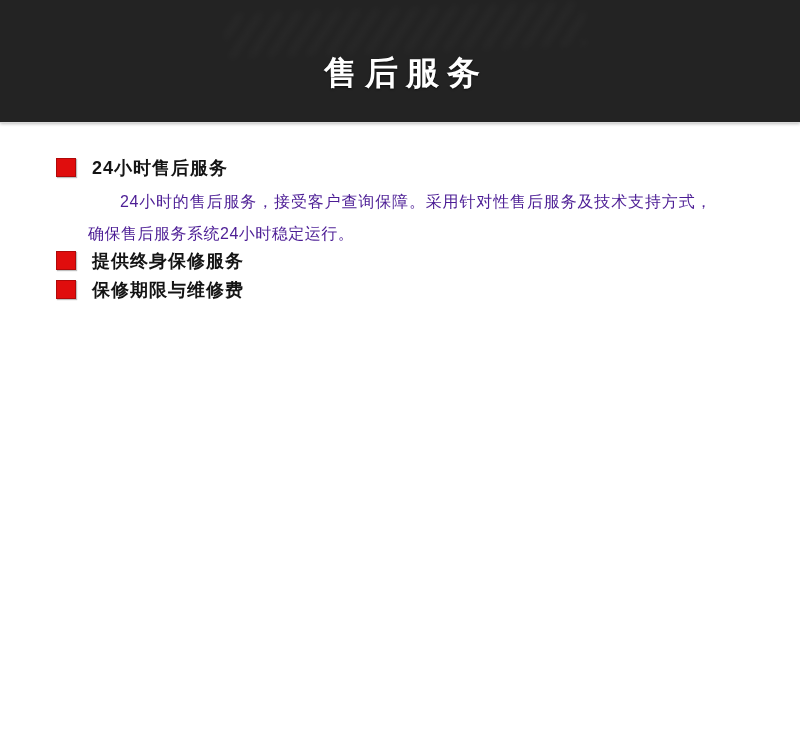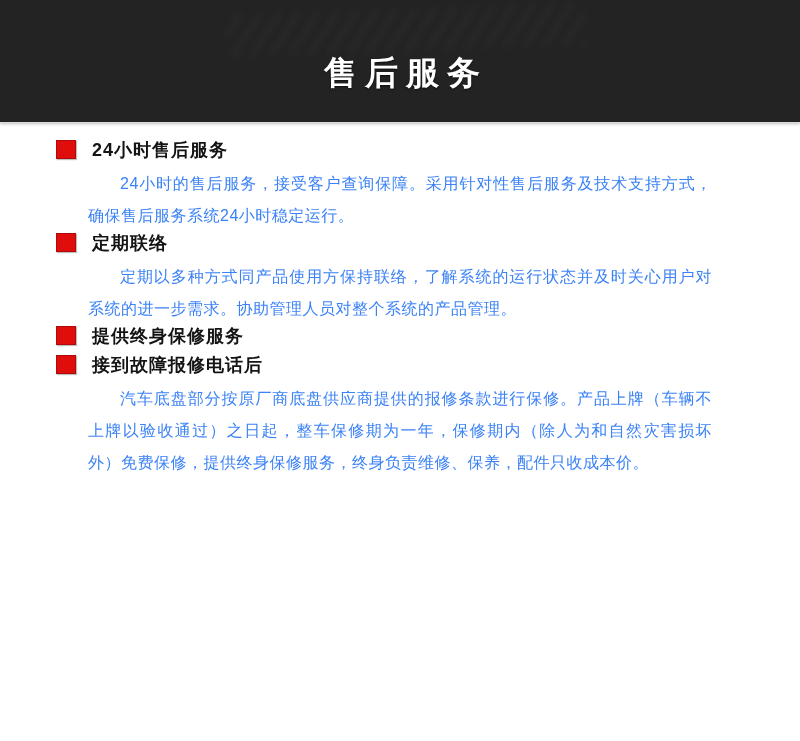--- a/index.html
+++ b/index.html
@@ -44,21 +44,21 @@
       -55deg,
       rgba(130,130,130,0.16) 0 5px,
       rgba(35,35,35,0) 5px 16px
     );
     filter: blur(3px);
     opacity: 0.45;
     transform: rotate(-2deg);
   }
 
   
-  .content { padding-top: 16px; }
+  .content { padding-top: 34px; }
 
   .section-header {
     display: flex;
     align-items: center;
     height: 21px;
     margin: 0 0 8px 56px;
   }
   .bullet {
     width: 20px;
     height: 19px;
@@ -74,21 +74,21 @@
     font-size: 18px;
     font-weight: bold;
     color: #141414;
     letter-spacing: 1px;
     white-space: nowrap;
   }
   .para {
     margin: 0 88px;
     font-size: 16px;
     line-height: 32px;
-    color: #3b82f6;
+    color: #4c1d95;
     text-indent: 32px;
     text-align: justify;
     letter-spacing: 0.5px;
   }
 </style>
 </head>
 <body>
 
 <header class="banner">
   <div class="watermark"></div>
@@ -97,35 +97,27 @@
 
 <main class="content">
   <section class="section">
     <div class="section-header">
       <span class="bullet"></span>
       <h2 class="heading">24小时售后服务</h2>
     </div>
   <p class="para">24小时的售后服务，接受客户查询保障。采用针对性售后服务及技术支持方式，确保售后服务系统24小时稳定运行。</p>
     </section>
 
-  <section class="section">
-    <div class="section-header">
-      <span class="bullet"></span>
-      <h2 class="heading">定期联络</h2>
-    </div>
-  <p class="para">定期以多种方式同产品使用方保持联络，了解系统的运行状态并及时关心用户对系统的进一步需求。协助管理人员对整个系统的产品管理。</p>
-    </section>
 
   <section class="section">
     <div class="section-header">
       <span class="bullet"></span>
       <h2 class="heading">提供终身保修服务</h2>
     </div>
     </section>
 
   <section class="section">
     <div class="section-header">
       <span class="bullet"></span>
-      <h2 class="heading">接到故障报修电话后</h2>
+      <h2 class="heading">保修期限与维修费</h2>
     </div>
-  <p class="para">汽车底盘部分按原厂商底盘供应商提供的报修条款进行保修。产品上牌（车辆不上牌以验收通过）之日起，整车保修期为一年，保修期内（除人为和自然灾害损坏外）免费保修，提供终身保修服务，终身负责维修、保养，配件只收成本价。</p>
     </section>
 </main>
 
 </body></html>

